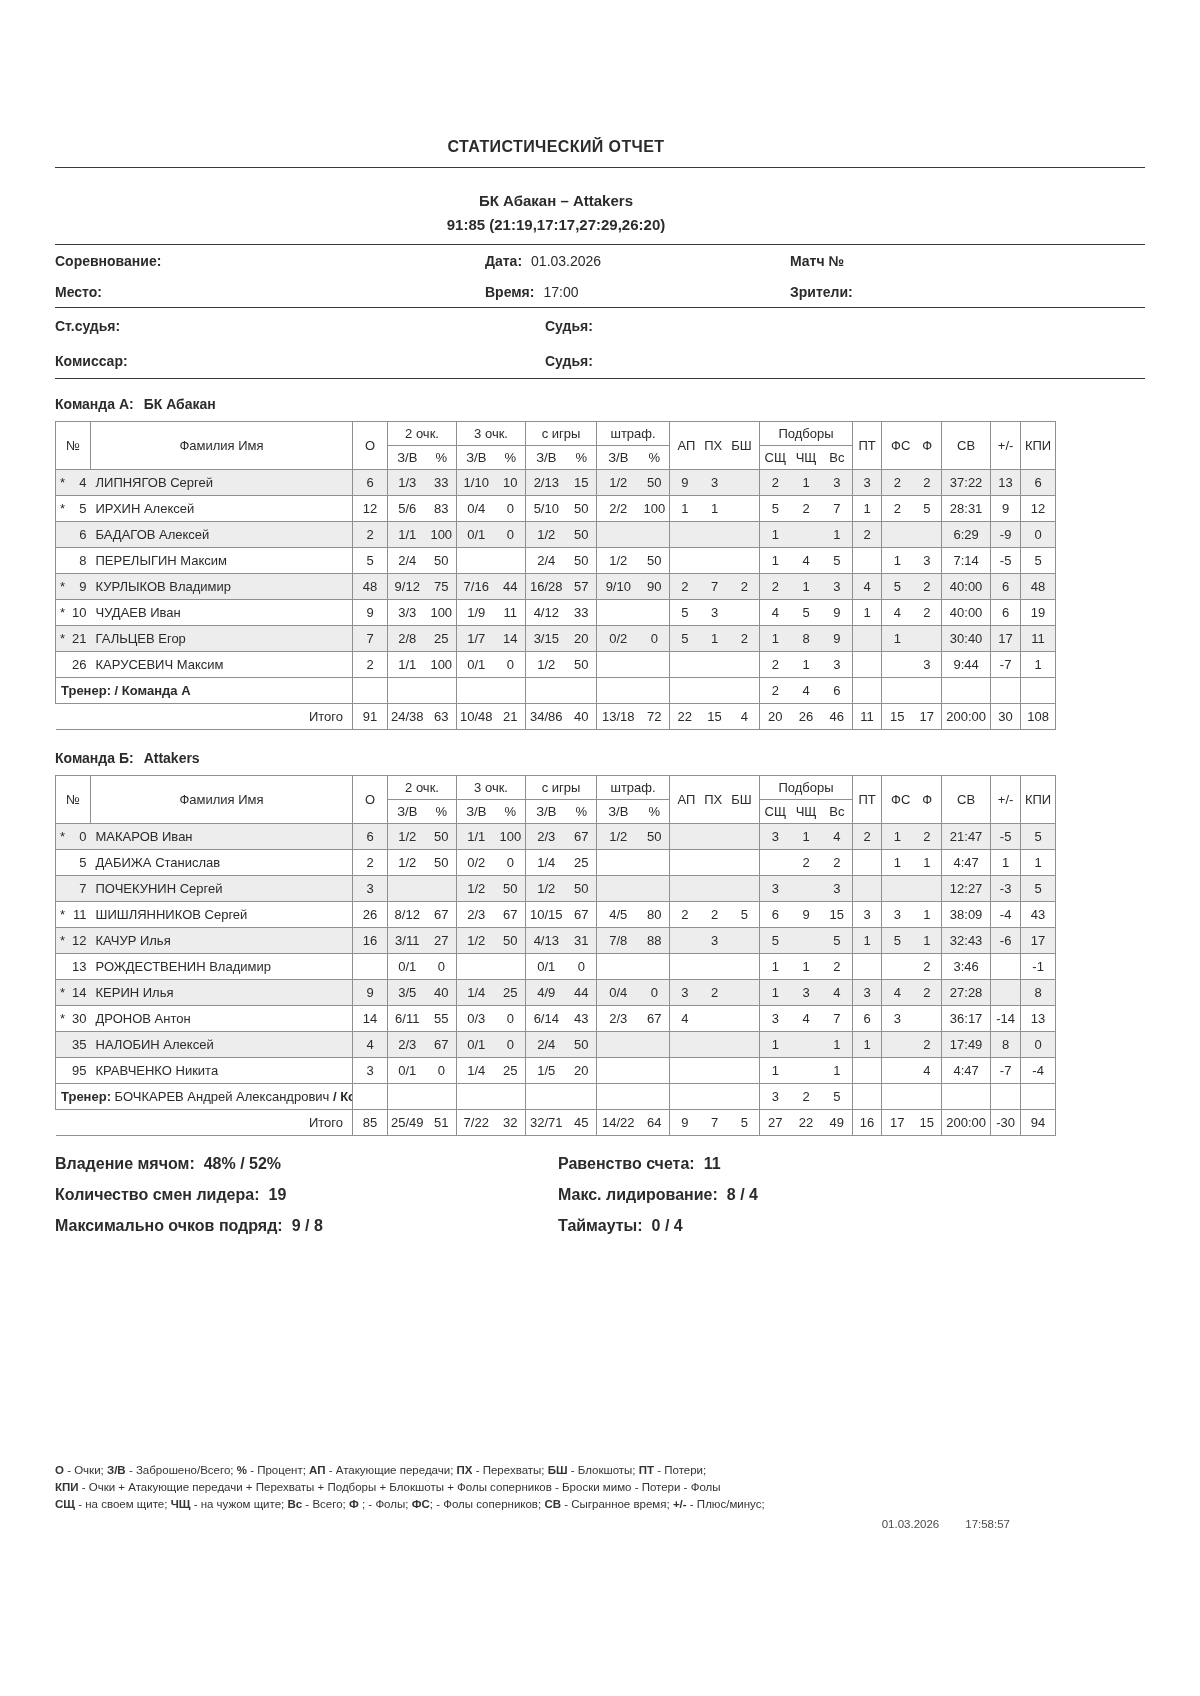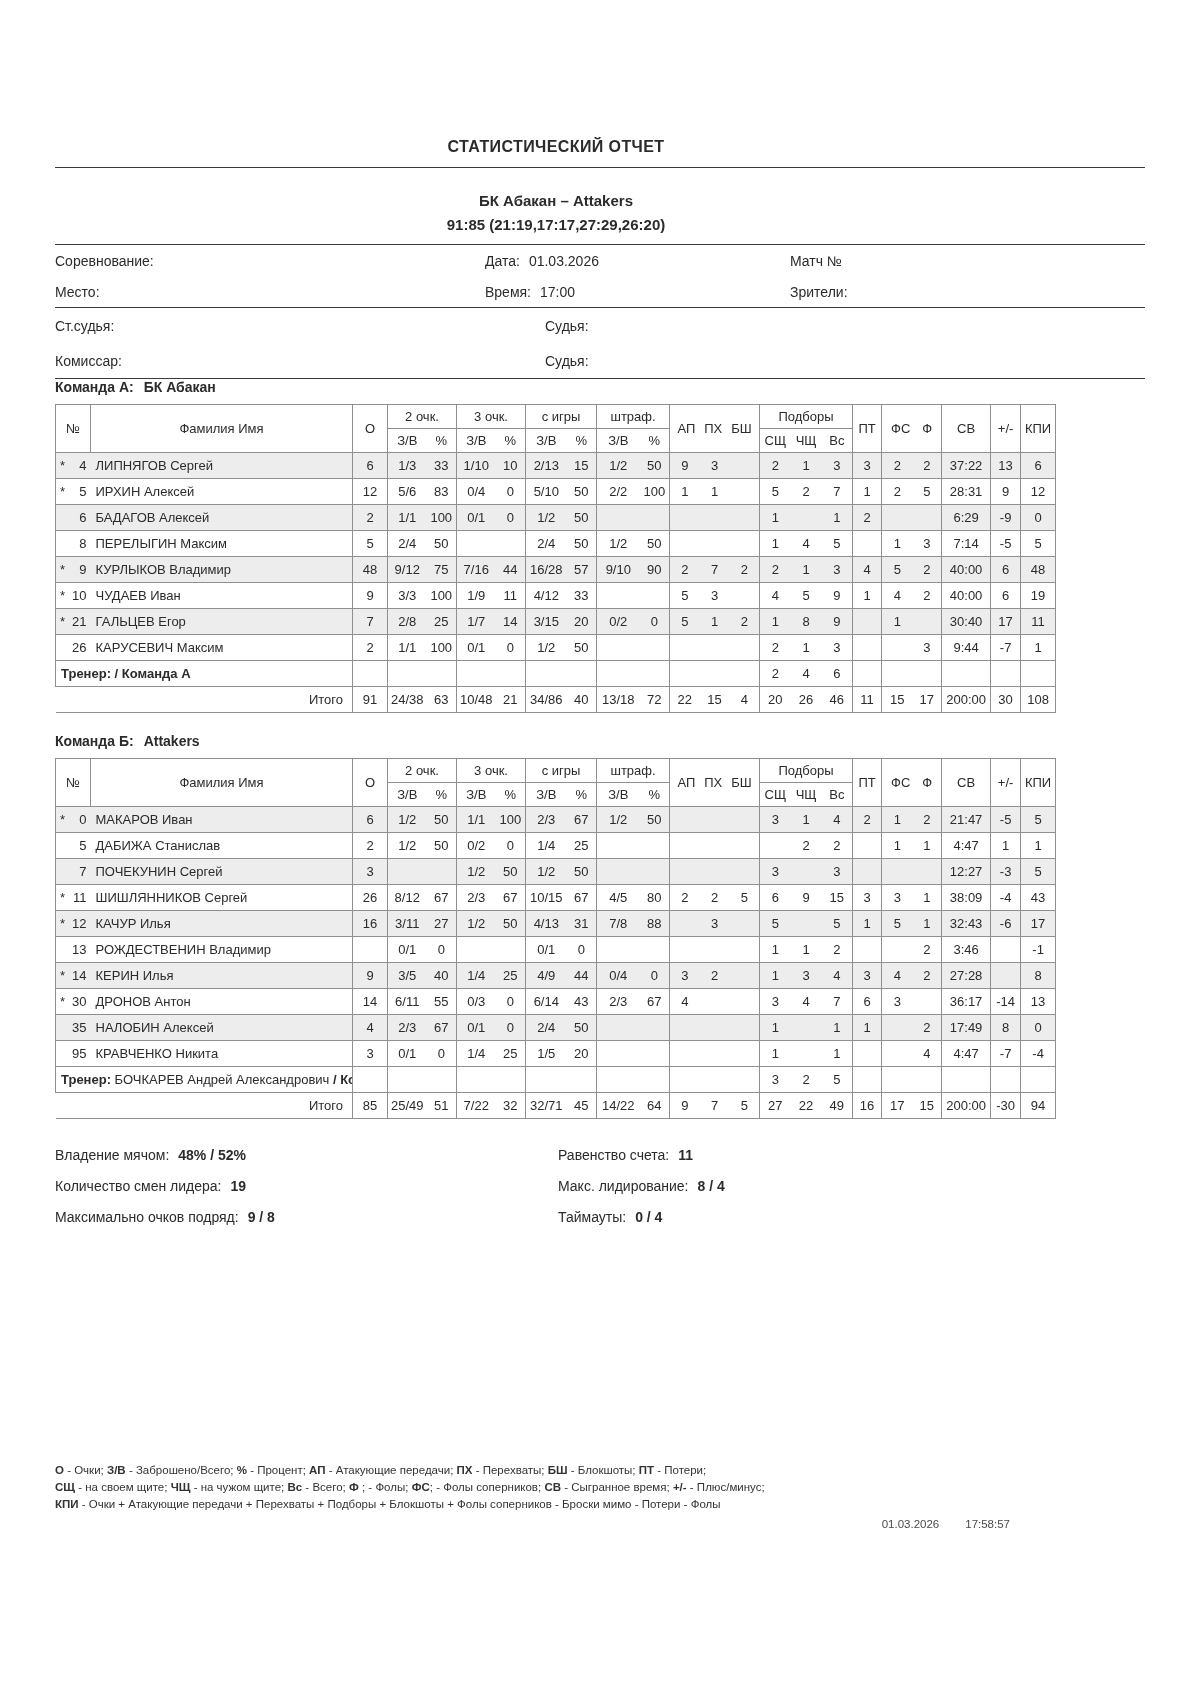--- a/index.html
+++ b/index.html
@@ -15,45 +15,45 @@
   .title { font-size:16px; font-weight:bold; letter-spacing:.4px; }
   .rule { border:none; border-top:1px solid #3a3a3a; width:1090px; margin:0; }
   .rule-title { margin-top:11px; }
   .match-title { margin-top:24px; font-size:15px; font-weight:bold; }
   .score-line { margin-top:7px; font-size:15px; font-weight:bold; }
   .rule-score { margin-top:11px; }
 
   .info-grid { width:1090px; }
   .info-row { display:grid; grid-template-columns:430px 305px 1fr; align-items:center; height:31px; font-size:14px; }
   .ref-row  { display:grid; grid-template-columns:490px 1fr; align-items:center; height:35px; font-size:14px; }
-  .lbl { font-weight:normal;text-align:center; }
+  .lbl { font-weight:bold;text-align:center; }
   .val { font-weight:normal; margin-left:9px; }
 
-  .team-label { font-size:14px; font-weight:bold; }
+  .team-label { margin-top:17px; font-size:14px; font-weight:bold; }
   .team-label .tname { margin-left:10px; }
 
   table.stats-tbl { border-collapse:collapse; table-layout:fixed; width:1000px; margin-top:9px; font-size:13px; }
   .stats-tbl th, .stats-tbl td { height:26px; padding:0 3px; text-align:center; font-weight:normal; overflow:hidden; white-space:nowrap; }
   .stats-tbl thead th { border-top:1px solid #8f8f8f; height:24px; }
   .stats-tbl thead tr.subhead th { border-bottom:1px solid #8f8f8f; }
   .stats-tbl thead th[rowspan] { border-bottom:1px solid #8f8f8f; }
   .gs { border-left:1px solid #8f8f8f; }
   .stats-tbl th:last-child, .stats-tbl td:last-child { border-right:1px solid #8f8f8f; }
   .stats-tbl tbody td { border-top:1px solid #8f8f8f; }
   .stats-tbl tbody tr:last-child td { border-bottom:1px solid #8f8f8f; }
   .stats-tbl tr.alt td { background:#ededed; }
   td.num { padding:0 4px; }
   td.num .cellwrap { display:flex; justify-content:space-between; align-items:center; }
   td.pname { text-align:left; padding-left:5px; }
   td.coach-cell { text-align:left; padding-left:5px;margin-left:12px; }
   td.total-cell { text-align:right; padding-right:9px; }
   .spread { display:flex; justify-content:space-around; align-items:center; }
   .b { font-weight:bold; }
 
-  .summary { margin-top:20px; width:1002px; display:grid; grid-template-columns:503px 1fr; font-size:14px; }
+  .summary { margin-top:12px; width:1002px; display:grid; grid-template-columns:503px 1fr; font-size:16px; }
   .summary .stat-row { height:31px; display:flex; align-items:center; }
   .summary .val { font-weight:bold; }
 
   .legend { position:absolute; left:55px; top:1462px; width:1000px; font-size:11.5px; color:#333; line-height:17px; }
   .timestamp { position:absolute; top:1518px; right:190px; font-size:11.5px; color:#4a4a4a; }
   .timestamp span + span { margin-left:26px; }
 </style>
 </head>
 <body>
 
@@ -905,21 +905,21 @@
         </div>
       <div class="stat-row">
           <span class="lbl">Таймауты:</span>
           <span class="val">0 / 4</span>
         </div>
     </div>
   </div>
 
   <div class="legend" id="legend">
       <div><span class="b">О</span><span> - Очки; </span><span class="b">З/В</span><span> - Заброшено/Всего; </span><span class="b">%</span><span> - Процент; </span><span class="b">АП</span><span> - Атакующие передачи; </span><span class="b">ПХ</span><span> - Перехваты; </span><span class="b">БШ</span><span> - Блокшоты; </span><span class="b">ПТ</span><span> - Потери;</span></div>
+      <div><span class="b">КПИ</span><span> - Очки + Атакующие передачи + Перехваты + Подборы + Блокшоты + Фолы соперников - Броски мимо - Потери - Фолы</span></div>
       <div><span class="b">СЩ</span><span> - на своем щите; </span><span class="b">ЧЩ</span><span> - на чужом щите; </span><span class="b">Вс</span><span> - Всего; </span><span class="b">Ф</span><span> ; - Фолы; </span><span class="b">ФС</span><span>; - Фолы соперников; </span><span class="b">СВ</span><span> - Сыгранное время; </span><span class="b">+/-</span><span> - Плюс/минус;</span></div>
-      <div><span class="b">КПИ</span><span> - Очки + Атакующие передачи + Перехваты + Подборы + Блокшоты + Фолы соперников - Броски мимо - Потери - Фолы</span></div>
     </div>
 
   <div class="timestamp">
     <span>01.03.2026</span><span>17:58:57</span>
   </div>
 
 </div>
 
 </body></html>

